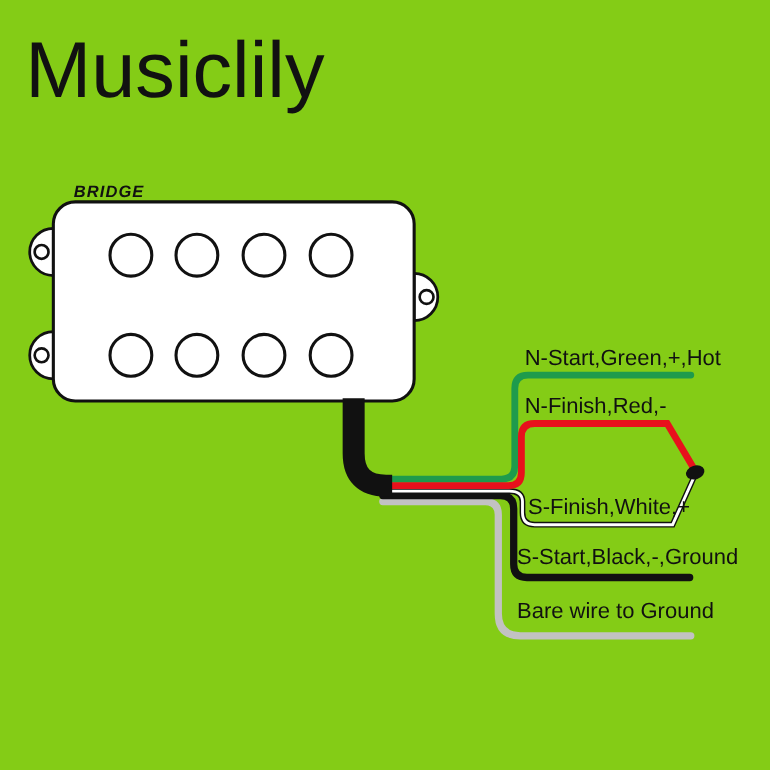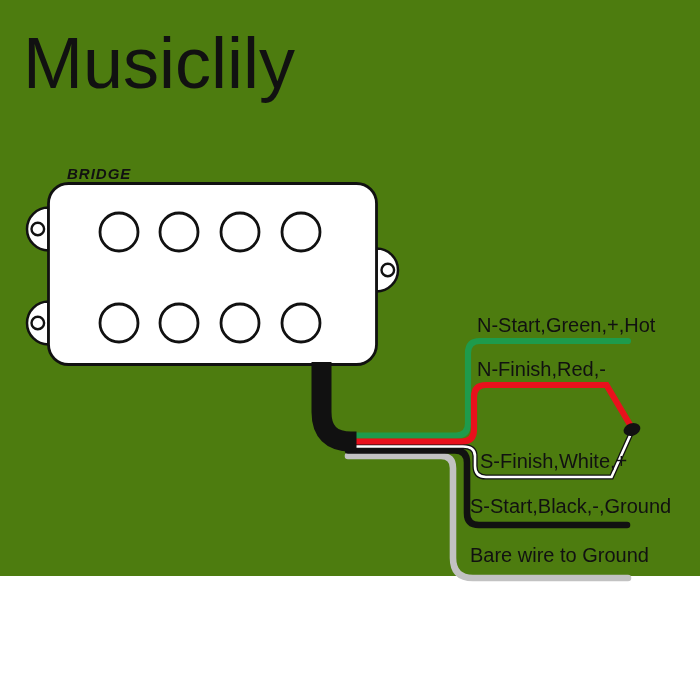--- a/index.html
+++ b/index.html
@@ -7,22 +7,22 @@
     padding: 0;
     background: #ffffff;
     width: 700px;
     height: 700px;
     overflow: hidden;
     font-family: "Liberation Sans", "DejaVu Sans", sans-serif;
   }
   .stage {
     position: relative;
     width: 700px;
-    height: 576px;
-    background: #4d7c0f;
+    height: 700px;
+    background: #84cc16;
   }
   svg { display: block; }
   .brand-title {
     font-family: "Liberation Sans", "DejaVu Sans", sans-serif;
     font-size: 72px;
     font-weight: 400;
     fill: #111111;
     letter-spacing: 0px;
   }
   .pickup-label {

